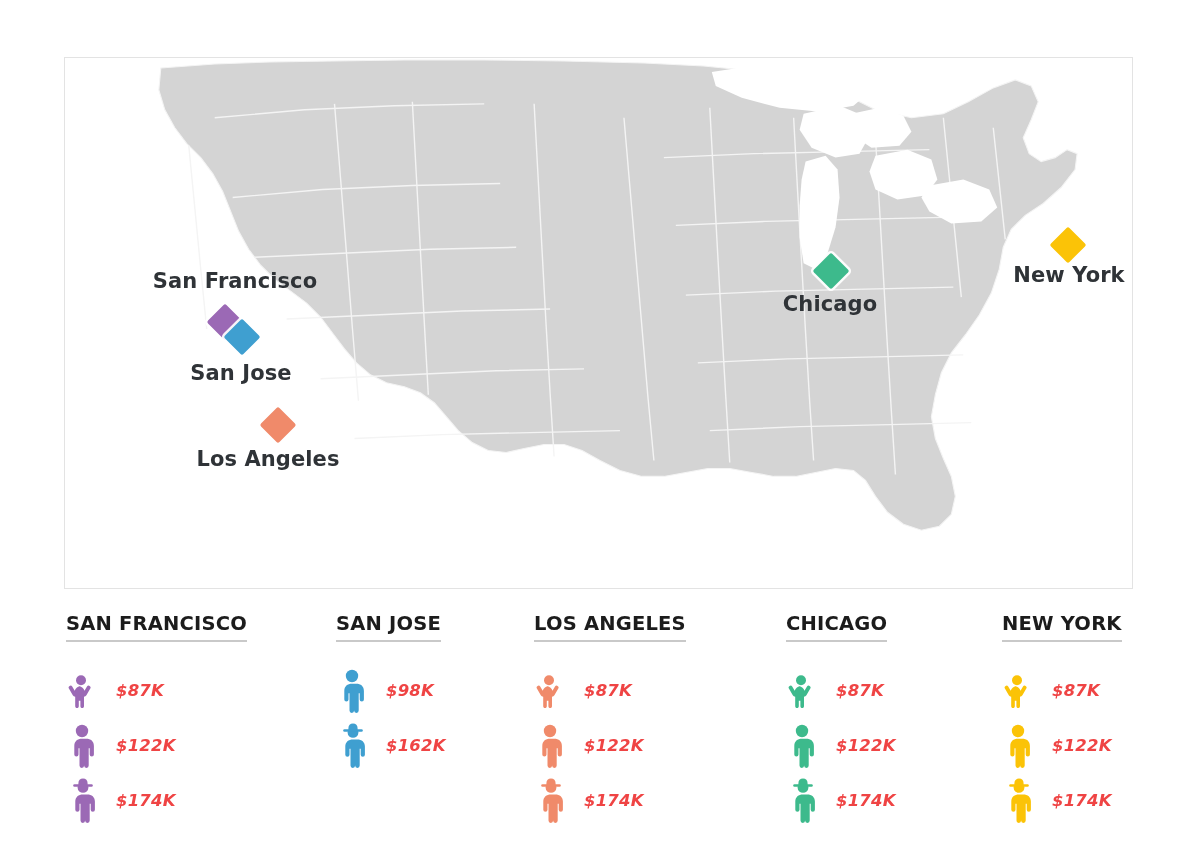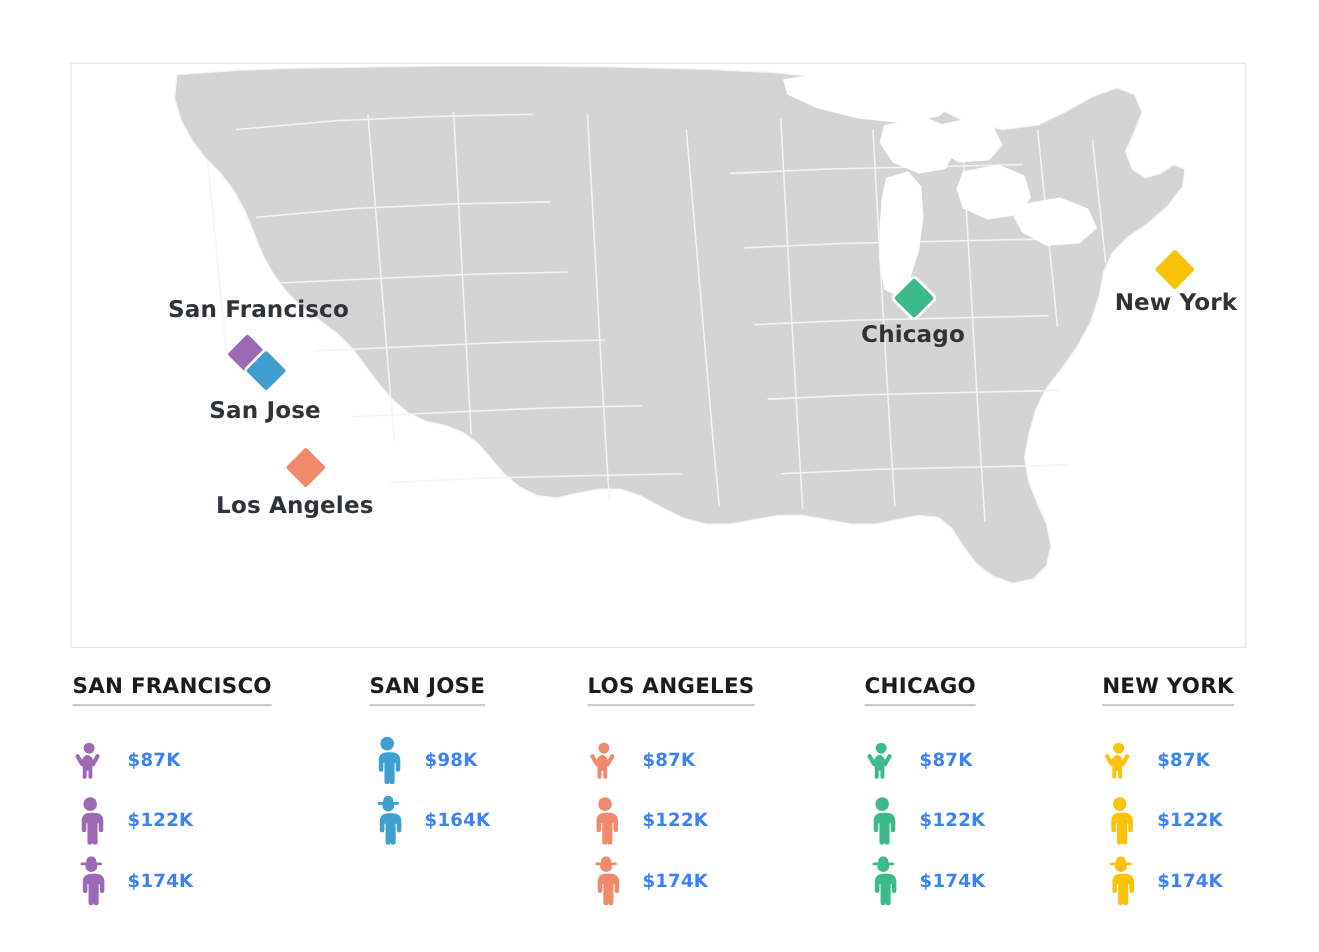--- a/index.html
+++ b/index.html
@@ -88,24 +88,25 @@
     width: 40px;
     display: flex;
     justify-content: flex-start;
     align-items: center;
     flex: 0 0 40px;
   }
   .pictogram svg { display: block; }
   .legend-value {
     font-size: 16.5px;
     font-weight: 700;
-    color: #3b82f6;
+    color: #ef4444;
     margin-left: 10px;
     white-space: nowrap;
     letter-spacing: 0.2px;
+    font-style: italic;
   }
 </style>
 </head>
 <body>
 
 <div id="map-panel">
 
   <svg id="map-svg" viewBox="0 0 1069 532" preserveAspectRatio="none">
     <g>
 
@@ -224,21 +225,21 @@
         </div>
         <div class="legend-row">
           <span class="pictogram">
             <svg width="34" height="46" viewBox="0 0 34 46">
               <circle cx="17" cy="9.4" r="5.4" fill="#3f9fd0"></circle>
               <path fill="#3f9fd0" d="M17 0.6c-2.9 0-4.6 1.9-4.6 4.6v1.3h9.2V5.2C21.6 2.5 19.9.6 17 .6z"></path>
               <rect x="7.2" y="6.2" width="19.6" height="2.5" rx="1.25" fill="#3f9fd0"></rect>
               <path fill="#3f9fd0" d="M17 16.4c-4.6 0-7.7 2.6-7.7 7.1v8.2a2.1 2.1 0 0 0 4.2 0v-5.9h1v16.8a2.3 2.3 0 0 0 4.6 0v-10h0v10a2.3 2.3 0 0 0 4.6 0V25.8h1v5.9a2.1 2.1 0 0 0 4.2 0v-8.2c0-4.5-3.1-7.1-7.7-7.1z"></path>
             </svg>
           </span>
-          <span class="legend-value">$164K</span>
+          <span class="legend-value">$162K</span>
         </div>
       </div></div>
     <div class="legend-col" style="left: 534px;"><div class="legend-head">LOS ANGELES</div><div class="legend-rows">
         <div class="legend-row">
           <span class="pictogram">
             <svg width="30" height="34" viewBox="0 0 30 34">
               <circle cx="15" cy="6.2" r="5" fill="#f08a6a"></circle>
               <path fill="#f08a6a" d="M15 12.2c-3.1 0-5.6 1.9-6.3 4.6L6.2 12.6a1.9 1.9 0 0 0-3.3 1.9l3.9 6.8c.5.9 1.4 1.4 2.4 1.4v9.6a1.8 1.8 0 0 0 3.6 0v-5.6h1.6v5.6a1.8 1.8 0 0 0 3.6 0v-9.6c1 0 1.9-.5 2.4-1.4l3.9-6.8a1.9 1.9 0 0 0-3.3-1.9l-2.5 4.2c-.7-2.7-3.2-4.6-6.3-4.6z"></path>
             </svg>
           </span>

